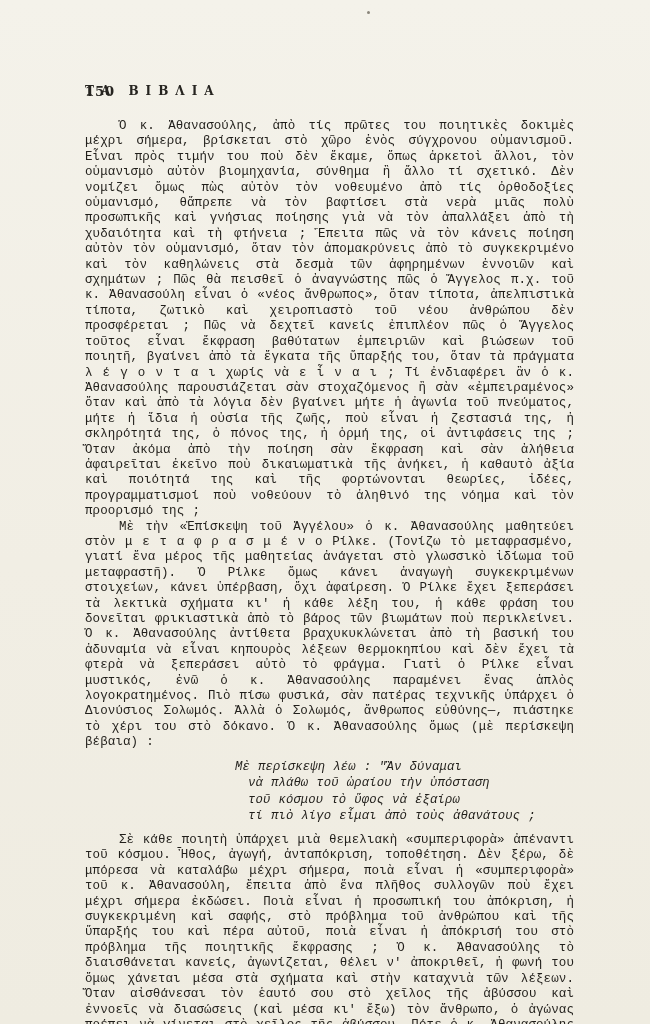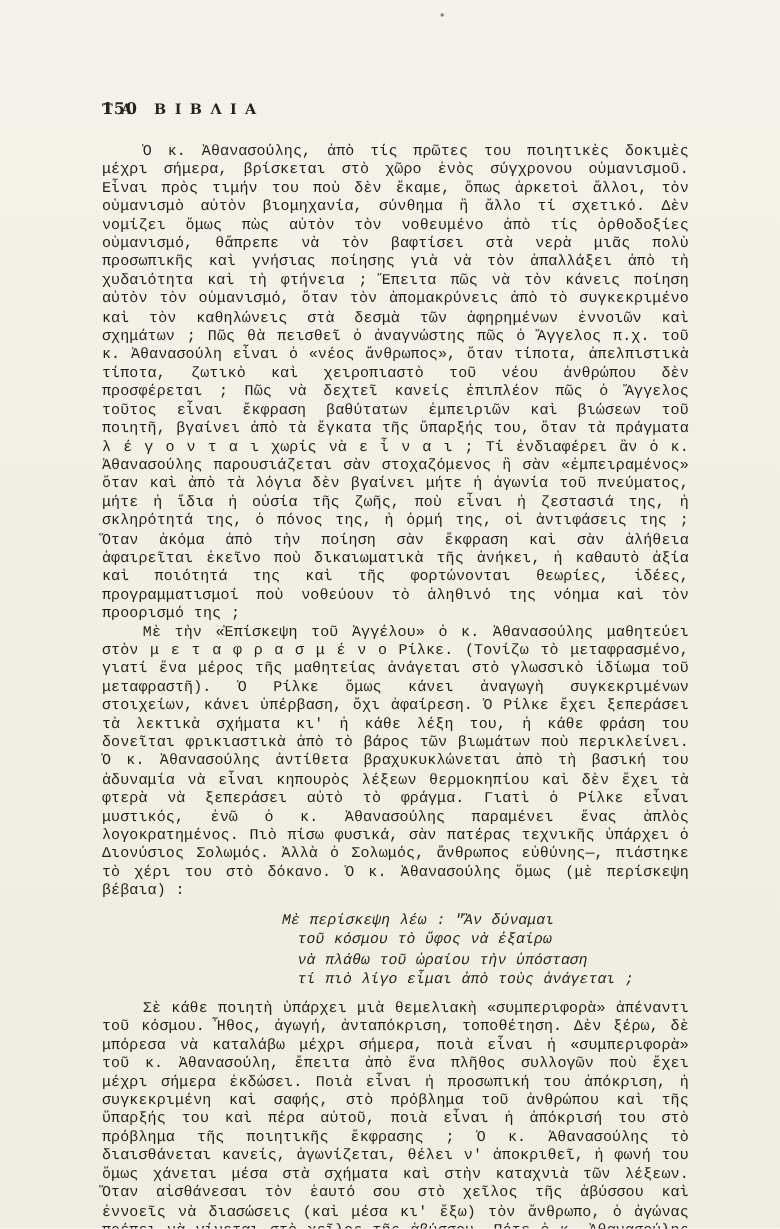--- a/index.html
+++ b/index.html
@@ -98,22 +98,22 @@
     </div>
 
     <div class="body-text">
 
       <p>Ὁ κ. Ἀθανασούλης, ἀπὸ τίς πρῶτες του ποιητικὲς δοκιμὲς μέχρι σήμερα, βρίσκεται στὸ χῶρο ἑνὸς σύγχρονου οὑμανισμοῦ. Εἶναι πρὸς τιμήν του ποὺ δὲν ἔκαμε, ὅπως ἀρκετοὶ ἄλλοι, τὸν οὑμανισμὸ αὐτὸν βιομηχανία, σύνθημα ἢ ἄλλο τί σχετικό. Δὲν νομίζει ὅμως πὼς αὐτὸν τὸν νοθευμένο ἀπὸ τίς ὀρθοδοξίες οὑμανισμό, θἄπρεπε νὰ τὸν βαφτίσει στὰ νερὰ μιᾶς πολὺ προσωπικῆς καὶ γνήσιας ποίησης γιὰ νὰ τὸν ἀπαλλάξει ἀπὸ τὴ χυδαιότητα καὶ τὴ φτήνεια ; Ἔπειτα πῶς νὰ τὸν κάνεις ποίηση αὐτὸν τὸν οὑμανισμό, ὅταν τὸν ἀπομακρύνεις ἀπὸ τὸ συγκεκριμένο καὶ τὸν καθηλώνεις στὰ δεσμὰ τῶν ἀφηρημένων ἐννοιῶν καὶ σχημάτων ; Πῶς θὰ πεισθεῖ ὁ ἀναγνώστης πῶς ὁ Ἄγγελος π.χ. τοῦ κ. Ἀθανασούλη εἶναι ὁ «νέος ἄνθρωπος», ὅταν τίποτα, ἀπελπιστικὰ τίποτα, ζωτικὸ καὶ χειροπιαστὸ τοῦ νέου ἀνθρώπου δὲν προσφέρεται ; Πῶς νὰ δεχτεῖ κανείς ἐπιπλέον πῶς ὁ Ἄγγελος τοῦτος εἶναι ἔκφραση βαθύτατων ἐμπειριῶν καὶ βιώσεων τοῦ ποιητῆ, βγαίνει ἀπὸ τὰ ἔγκατα τῆς ὕπαρξής του, ὅταν τὰ πράγματα λ έ γ ο ν τ α ι χωρίς νὰ ε ἶ ν α ι ; Τί ἐνδιαφέρει ἂν ὁ κ. Ἀθανασούλης παρουσιάζεται σὰν στοχαζόμενος ἢ σὰν «ἐμπειραμένος» ὅταν καὶ ἀπὸ τὰ λόγια δὲν βγαίνει μήτε ἡ ἀγωνία τοῦ πνεύματος, μήτε ἡ ἴδια ἡ οὐσία τῆς ζωῆς, ποὺ εἶναι ἡ ζεστασιά της, ἡ σκληρότητά της, ὁ πόνος της, ἡ ὁρμή της, οἱ ἀντιφάσεις της ; Ὅταν ἀκόμα ἀπὸ τὴν ποίηση σὰν ἔκφραση καὶ σὰν ἀλήθεια ἀφαιρεῖται ἐκεῖνο ποὺ δικαιωματικὰ τῆς ἀνήκει, ἡ καθαυτὸ ἀξία καὶ ποιότητά της καὶ τῆς φορτώνονται θεωρίες, ἰδέες, προγραμματισμοί ποὺ νοθεύουν τὸ ἀληθινό της νόημα καὶ τὸν προορισμό της ;</p>
 
       <p>Μὲ τὴν «Ἐπίσκεψη τοῦ Ἀγγέλου» ὁ κ. Ἀθανασούλης μαθητεύει στὸν μ ε τ α φ ρ α σ μ έ ν ο Ρίλκε. (Τονίζω τὸ μεταφρασμένο, γιατί ἕνα μέρος τῆς μαθητείας ἀνάγεται στὸ γλωσσικὸ ἰδίωμα τοῦ μεταφραστῆ). Ὁ Ρίλκε ὅμως κάνει ἀναγωγὴ συγκεκριμένων στοιχείων, κάνει ὑπέρβαση, ὄχι ἀφαίρεση. Ὁ Ρίλκε ἔχει ξεπεράσει τὰ λεκτικὰ σχήματα κι' ἡ κάθε λέξη του, ἡ κάθε φράση του δονεῖται φρικιαστικὰ ἀπὸ τὸ βάρος τῶν βιωμάτων ποὺ περικλείνει. Ὁ κ. Ἀθανασούλης ἀντίθετα βραχυκυκλώνεται ἀπὸ τὴ βασική του ἀδυναμία νὰ εἶναι κηπουρὸς λέξεων θερμοκηπίου καὶ δὲν ἔχει τὰ φτερὰ νὰ ξεπεράσει αὐτὸ τὸ φράγμα. Γιατὶ ὁ Ρίλκε εἶναι μυστικός, ἐνῶ ὁ κ. Ἀθανασούλης παραμένει ἕνας ἁπλὸς λογοκρατημένος. Πιὸ πίσω φυσικά, σὰν πατέρας τεχνικῆς ὑπάρχει ὁ Διονύσιος Σολωμός. Ἀλλὰ ὁ Σολωμός, ἄνθρωπος εὐθύνης—, πιάστηκε τὸ χέρι του στὸ δόκανο. Ὁ κ. Ἀθανασούλης ὅμως (μὲ περίσκεψη βέβαια) :</p>
 
       <div class="verse">
         <p class="verse-line">Μὲ περίσκεψη λέω : "Ἂν δύναμαι</p>
+        <p class="verse-line cont">νὰ πλάθω τοῦ ὡραίου τὴν ὑπόσταση</p>
         <p class="verse-line cont">τοῦ κόσμου τὸ ὕφος νὰ ἐξαίρω</p>
-        <p class="verse-line cont">νὰ πλάθω τοῦ ὡραίου τὴν ὑπόσταση</p>
-        <p class="verse-line cont">τί πιὸ λίγο εἶμαι ἀπὸ τοὺς ἀνάγεται ;</p>
+        <p class="verse-line cont">τί πιὸ λίγο εἶμαι ἀπὸ τοὺς ἀθανάτους ;</p>
       </div>
 
       <p>Σὲ κάθε ποιητὴ ὑπάρχει μιὰ θεμελιακὴ «συμπεριφορὰ» ἀπέναντι τοῦ κόσμου. Ἦθος, ἀγωγή, ἀνταπόκριση, τοποθέτηση. Δὲν ξέρω, δὲ μπόρεσα νὰ καταλάβω μέχρι σήμερα, ποιὰ εἶναι ἡ «συμπεριφορὰ» τοῦ κ. Ἀθανασούλη, ἔπειτα ἀπὸ ἕνα πλῆθος συλλογῶν ποὺ ἔχει μέχρι σήμερα ἐκδώσει. Ποιὰ εἶναι ἡ προσωπική του ἀπόκριση, ἡ συγκεκριμένη καὶ σαφής, στὸ πρόβλημα τοῦ ἀνθρώπου καὶ τῆς ὕπαρξής του καὶ πέρα αὐτοῦ, ποιὰ εἶναι ἡ ἀπόκρισή του στὸ πρόβλημα τῆς ποιητικῆς ἔκφρασης ; Ὁ κ. Ἀθανασούλης τὸ διαισθάνεται κανείς, ἀγωνίζεται, θέλει ν' ἀποκριθεῖ, ἡ φωνή του ὅμως χάνεται μέσα στὰ σχήματα καὶ στὴν καταχνιὰ τῶν λέξεων. Ὅταν αἰσθάνεσαι τὸν ἑαυτό σου στὸ χεῖλος τῆς ἀβύσσου καὶ ἐννοεῖς νὰ διασώσεις (καὶ μέσα κι' ἔξω) τὸν ἄνθρωπο, ὁ ἀγώνας πρέπει νὰ γίνεται στὸ χεῖλος τῆς ἀβύσσου. Πότε ὁ κ. Ἀθανασούλης θὰ σταματήσει νὰ ἐμφανίζεται «κομψὸς» καὶ θὰ μᾶς χαρίσει τὸ δικό του ρίγος ; Πότε θὰ τὸν ἰδοῦμε νὰ καταβάλλει στὴν ποίηση τὸ βαρύ, τὸ αἱματηρό τίμημά της ; Γιατὶ ἐδῶ ἀπὸ τὴν ἀρχὴ μέχρι τὸ τέλος, πέρα ἀπὸ κάποιες συναρπαστικὲς ἐπιτεύξεις τῆς στιγμῆς, ἐλάχιστες, ἔχεις τὴν ἐντύπωση πὼς ὁ ποιητὴς «στοχάζεται», παρα-</p>
 
     </div>
   </div>
 </div>
 
 </body></html>

